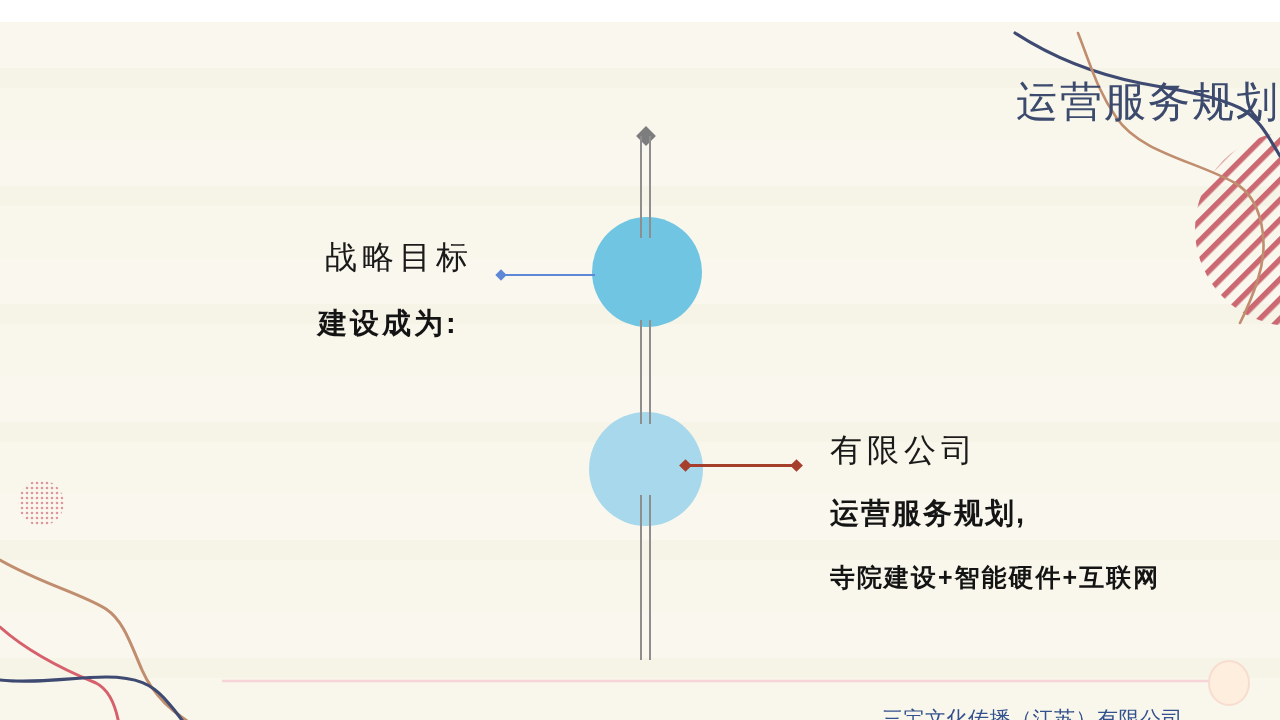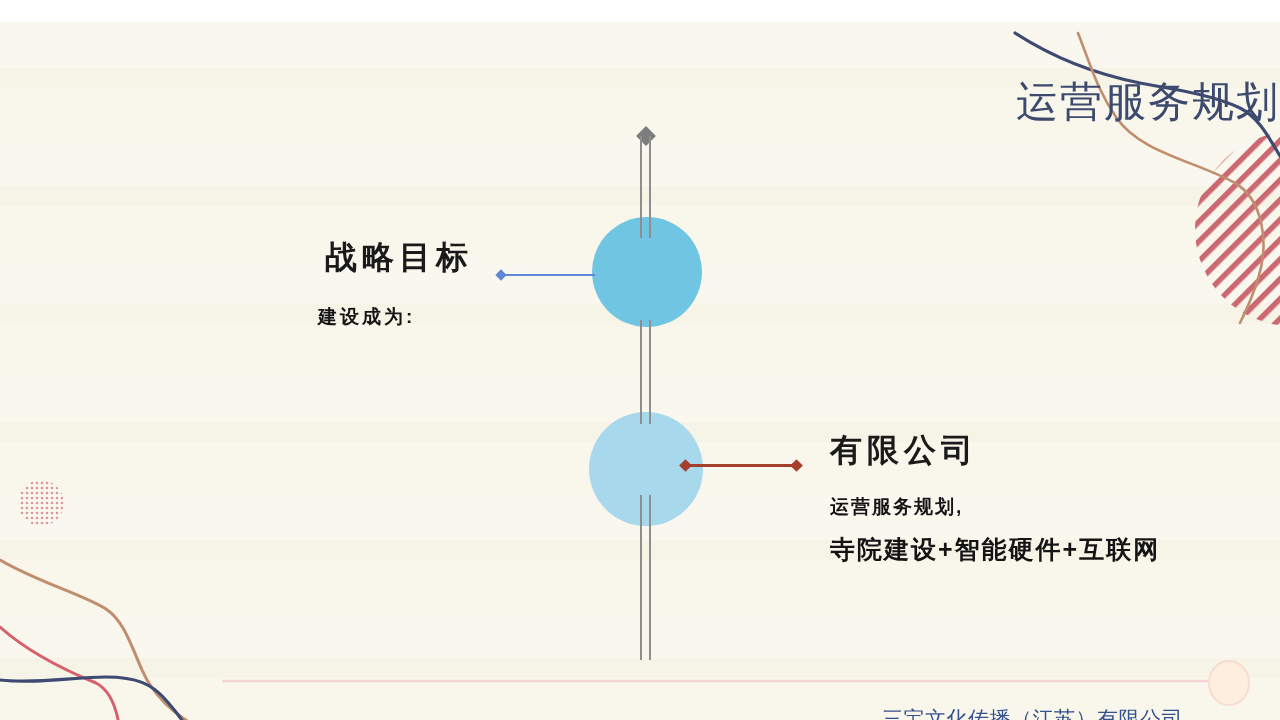--- a/index.html
+++ b/index.html
@@ -45,29 +45,29 @@
   .conn-blue{left:500px;top:252px;width:95px;height:3px;}
   .conn-blue .bar{width:95px;height:0;border-top:2.5px solid #5f87d7;}
   .conn-blue .dia{left:-3px;top:-3.5px;width:8px;height:8px;background:#5f87d7;}
   .conn-red{left:685px;top:442px;width:112px;height:3px;}
   .conn-red .bar{width:112px;height:0;border-top:3px solid #a63e2c;}
   .conn-red .dia.d1{left:-4px;top:-3.5px;width:9px;height:9px;background:#a63e2c;}
   .conn-red .dia.d2{right:-4px;top:-3.5px;width:9px;height:9px;background:#a63e2c;}
 
   
   .blk{position:absolute;color:#141414;z-index:5;}
-  .blk .heading{font-size:32px;font-weight:700;letter-spacing:5px;color:#1a1a1a;}
-  .blk .lead{font-size:19px;font-weight:700;letter-spacing:3px;}
+  .blk .heading{font-size:32px;font-weight:400;letter-spacing:5px;color:#1a1a1a;}
+  .blk .lead{font-size:29px;font-weight:700;letter-spacing:3px;}
   .blk-left{left:312px;top:214px;width:290px;}
   .blk-left .heading{margin-left:13px;}
   .blk-left .lead{margin:24px 0 0 6px;}
   .blk-left .para{margin-top:21px;font-size:26px;font-weight:700;letter-spacing:2px;line-height:33px;}
   .blk-right{left:830px;top:407px;width:400px;}
   .blk-right .lead{margin-top:21px;letter-spacing:2px;}
-  .blk-right .body{margin-top:13px;font-size:25px;font-weight:700;letter-spacing:2px;}
+  .blk-right .body{margin-top:27px;font-size:25px;font-weight:700;letter-spacing:2px;}
 
   .footer{
     position:absolute;right:97px;top:683px;font-size:21px;letter-spacing:0.5px;
     color:#33518f;z-index:5;
   }
 </style>
 </head>
 <body>
 
 <div class="slide">

